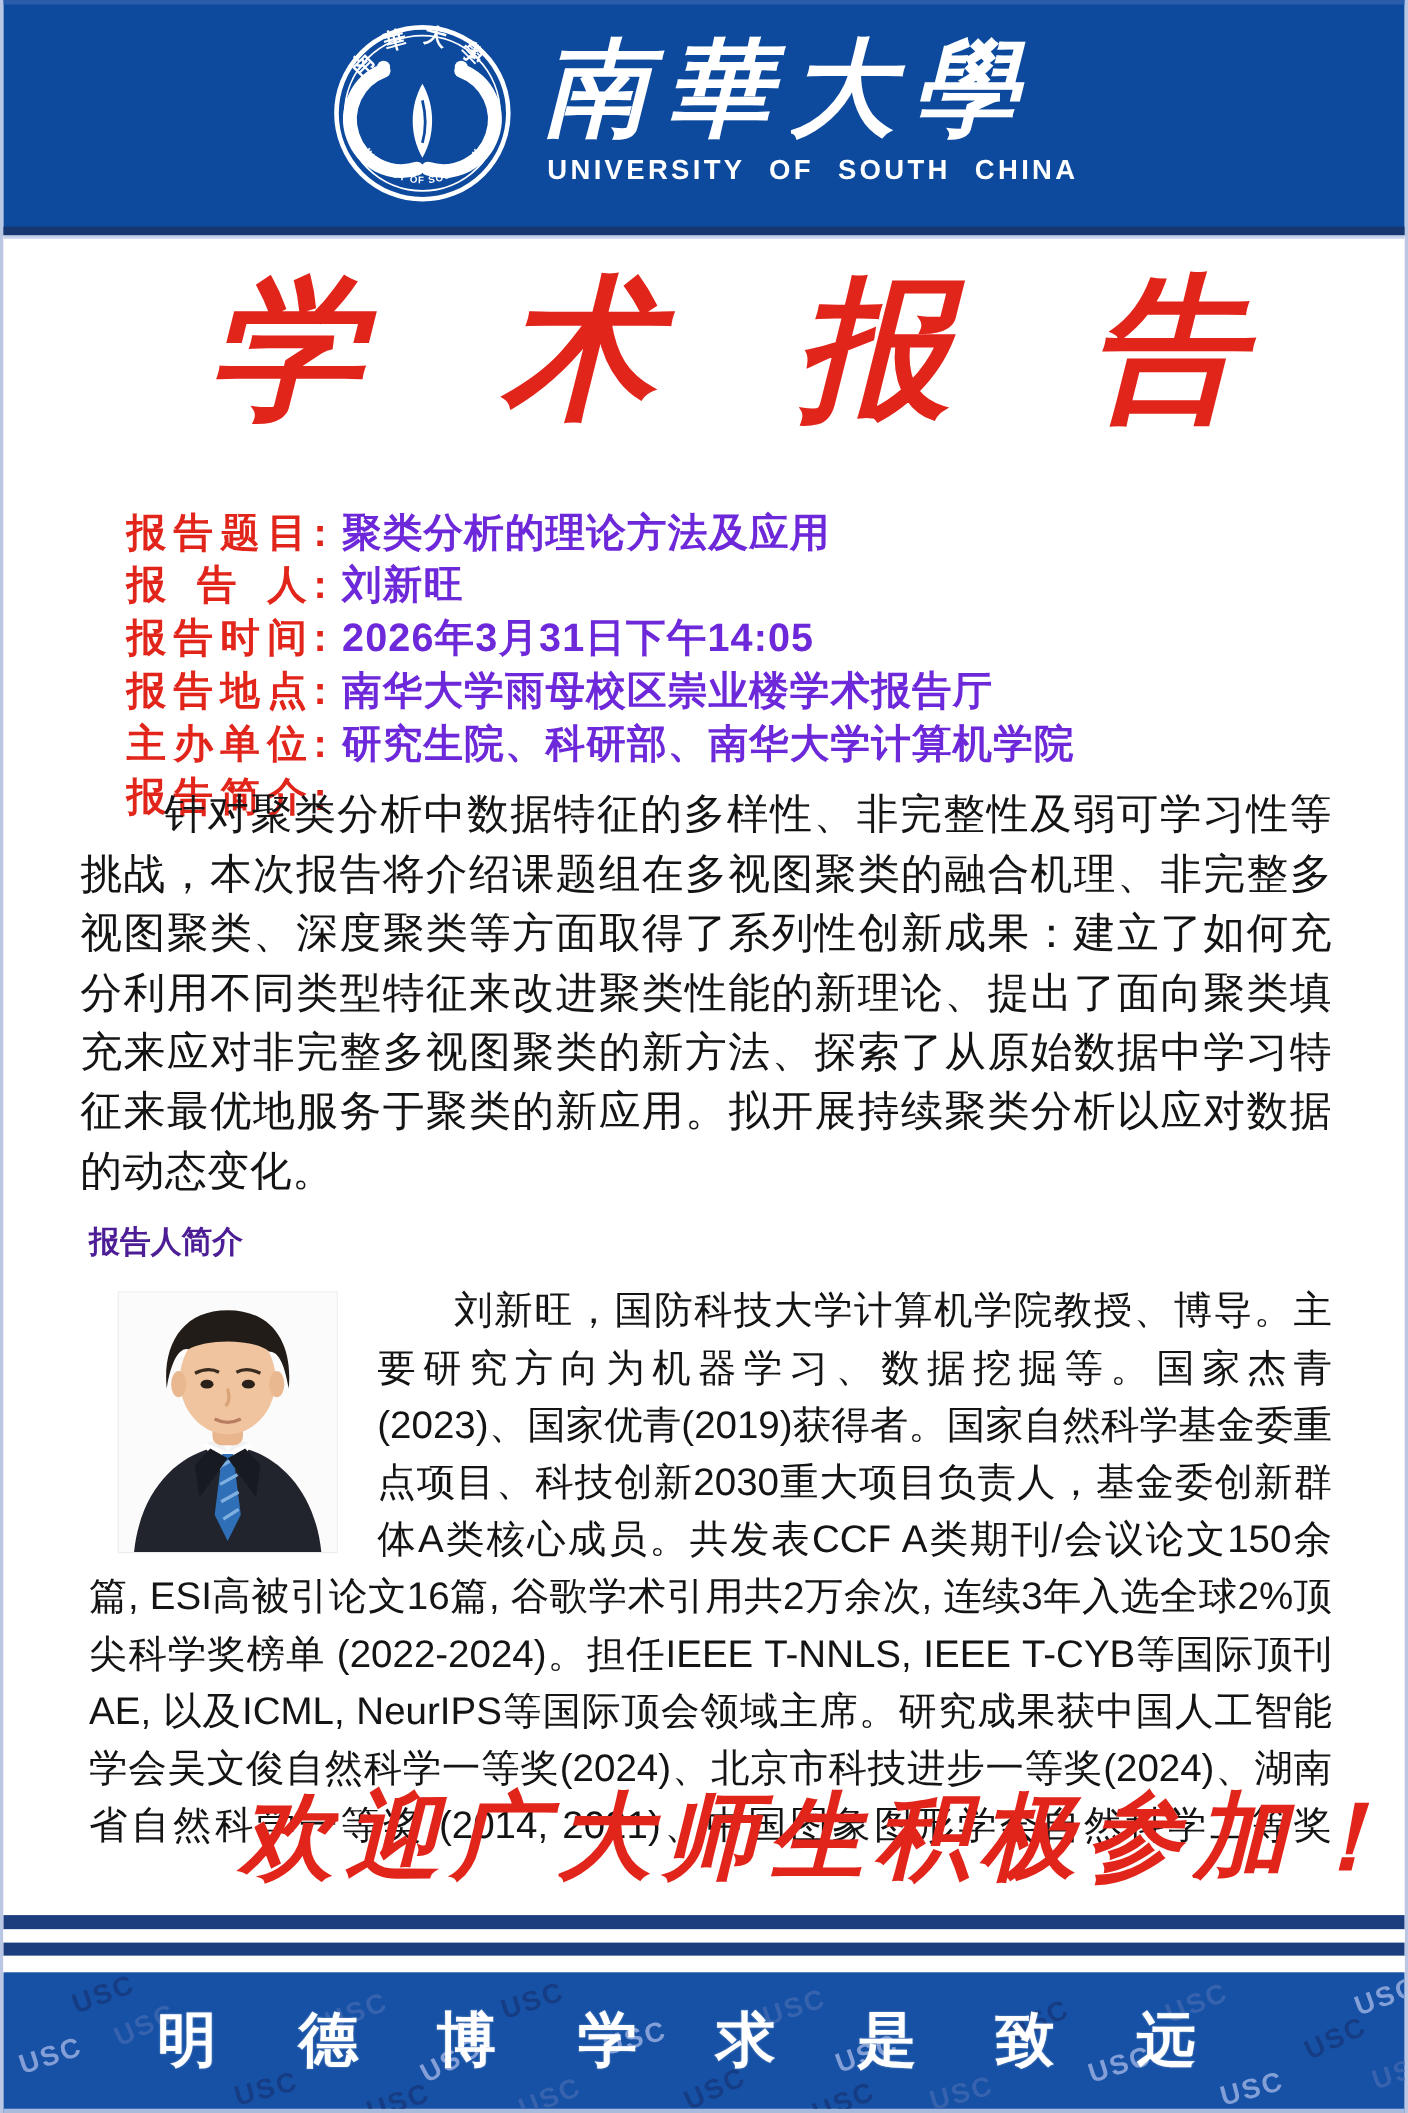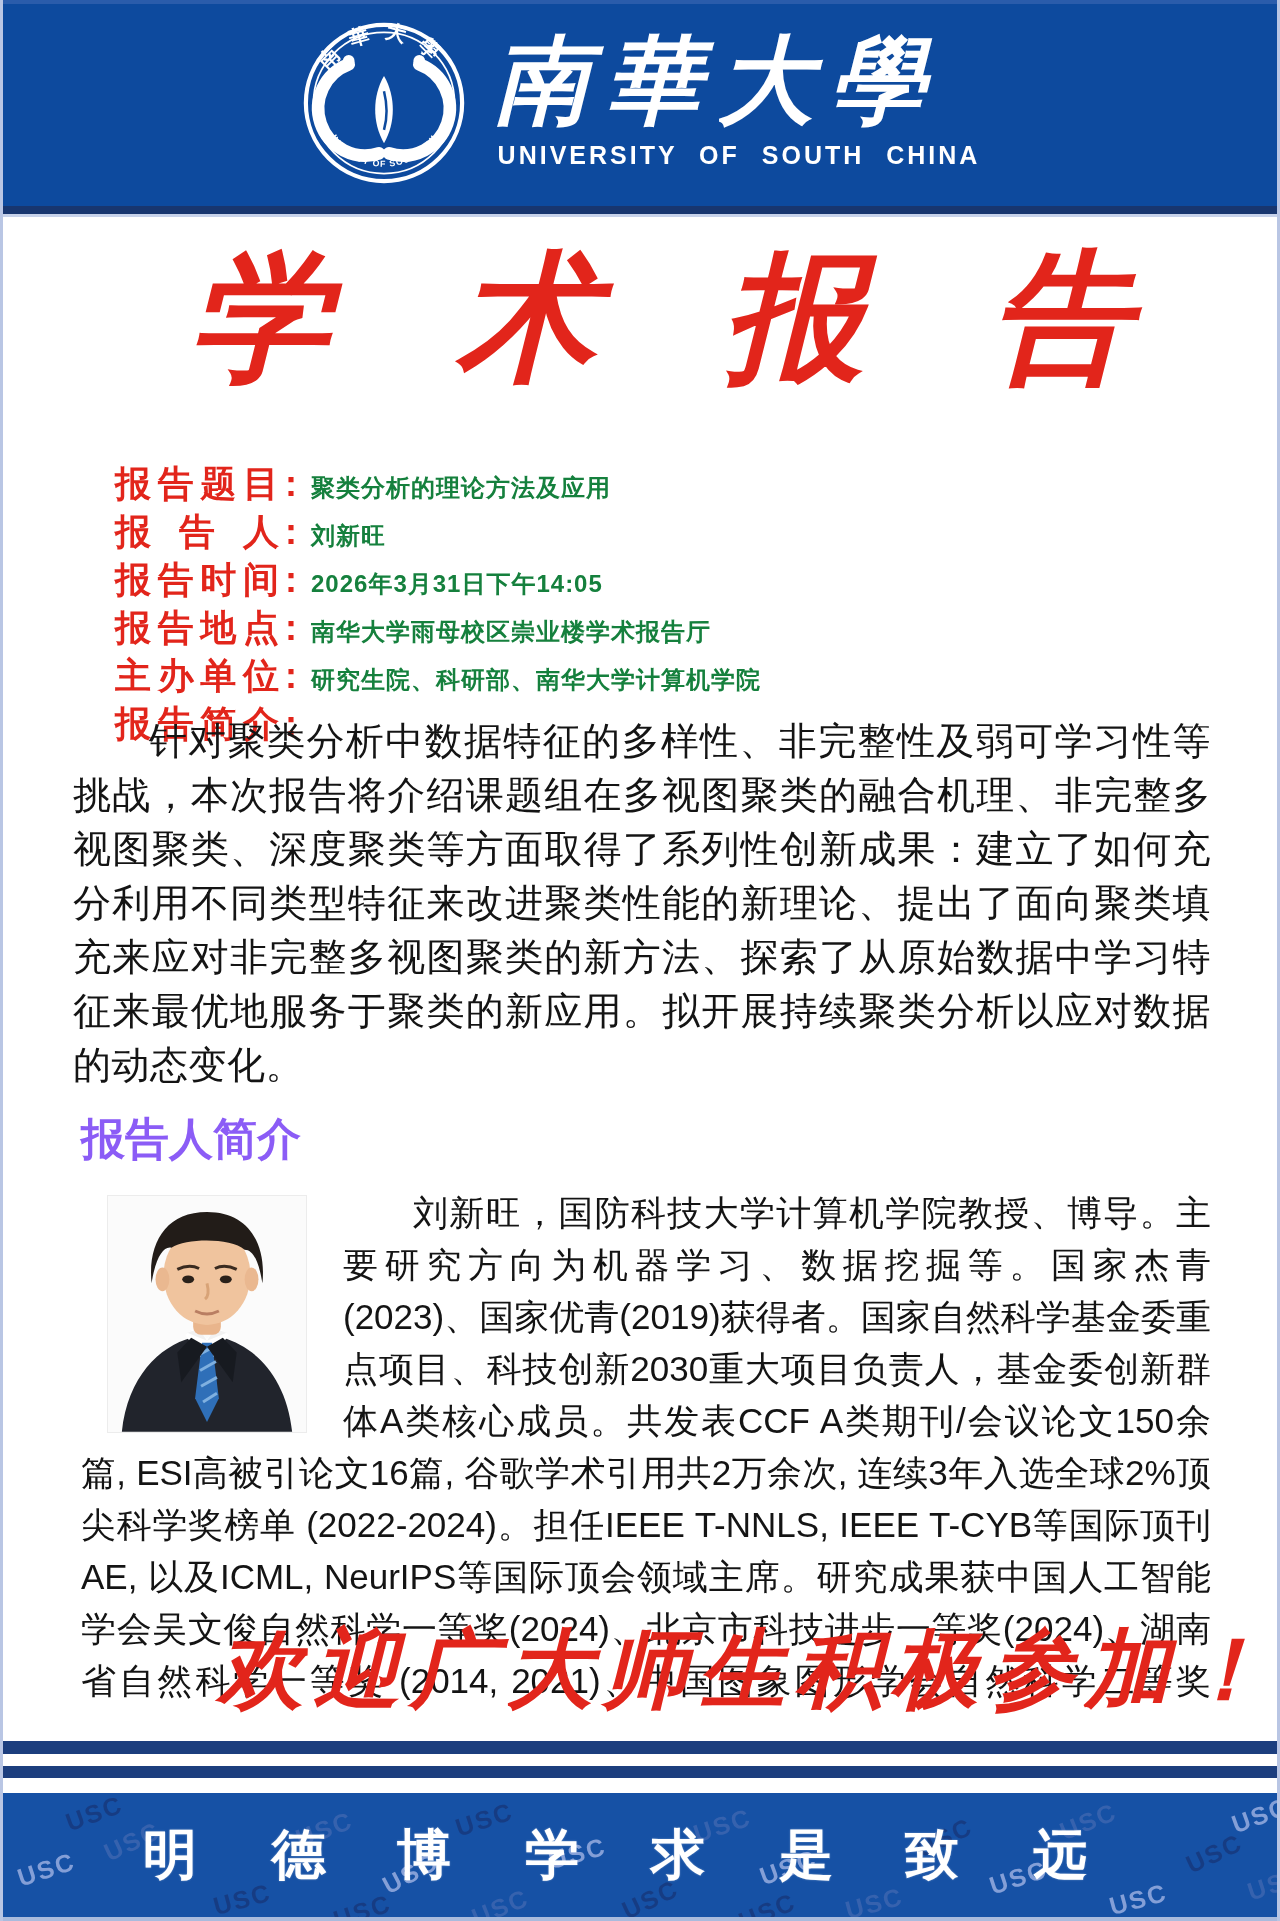--- a/index.html
+++ b/index.html
@@ -37,30 +37,30 @@
   }
   
   .info-block { margin:18px 0 0 112px; }
   .info-line { display:flex; align-items:baseline; height:48px; }
   .info-label {
     color:#e2251b; font-weight:bold; font-size:36px;
     display:inline-block; width:164px;
     text-align:justify; text-align-last:justify; white-space:pre;margin-top:44px;
   }
   .info-colon { color:#e2251b; font-weight:bold; font-size:36px; padding:0 14px 0 6px; }
-  .info-value { color:#15803d; font-weight:bold; font-size:24px; letter-spacing:1px; white-space:nowrap; }
+  .info-value { color:#6d28d9; font-weight:bold; font-size:36px; letter-spacing:1px; white-space:nowrap; }
   
   .abstract {
     margin:10px 66px 0 70px; color:#141414;
     font-size:38px; line-height:54px; text-indent:2em; letter-spacing:0.5px;
     text-align:justify;
   }
   
   .speaker-heading {
-    margin:18px 0 0 78px; color:#8b5cf6; font-weight:bold; font-size:44px;
+    margin:18px 0 0 78px; color:#4c1d95; font-weight:bold; font-size:28px;
   }
   .bio-wrap { margin:18px 66px 0 78px; max-height:515px; overflow:hidden; }
   .photo {
     float:left; width:200px; height:238px; margin:8px 36px 6px 26px;
     background:#fdfdfd; border:1px solid #ececec;
   }
   .bio-text {
     color:#141414; font-size:35px; line-height:52px; text-indent:2em;
     letter-spacing:0; text-align:justify;
   }

